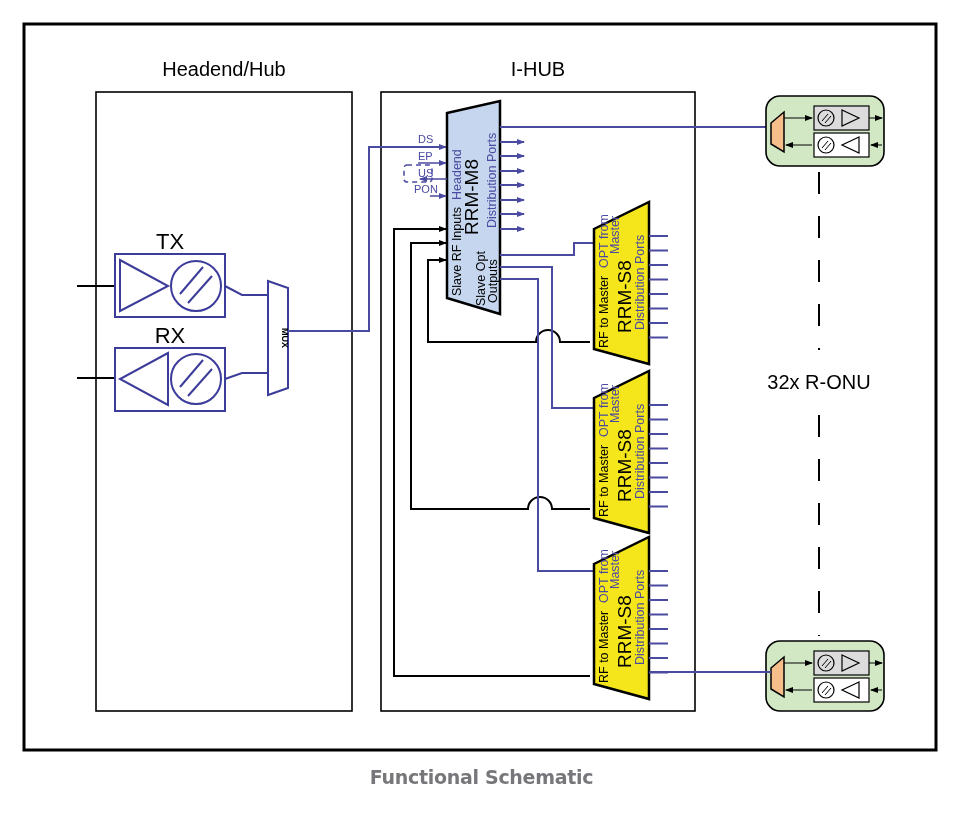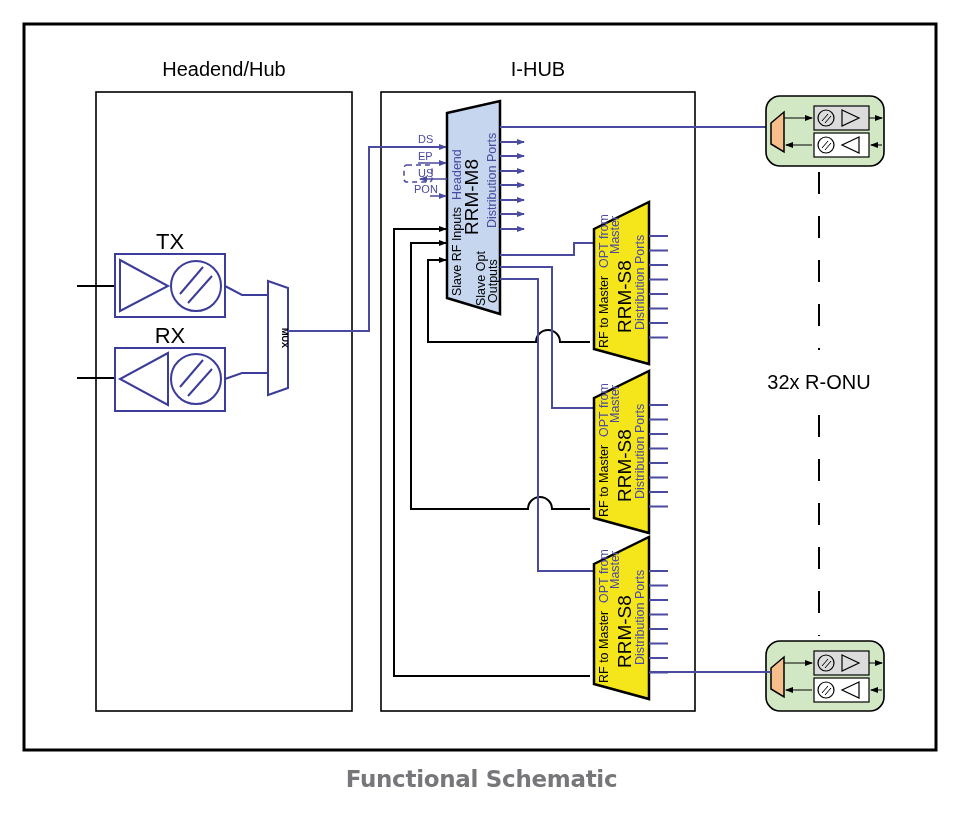--- a/index.html
+++ b/index.html
@@ -1,19 +1,19 @@
 <!DOCTYPE html>
 <html><head>
 <meta charset="utf-8">
 <style>
   html, body { margin:0; padding:0; background:#ffffff; }
   body { width:963px; height:821px; position:relative; overflow:hidden; font-family:"Liberation Sans", sans-serif; }
   svg { position:absolute; left:0; top:0; }
   .lbl { font-family:"Liberation Sans", sans-serif; }
-  .caption { position:absolute; left:0; width:963px; top:766px; text-align:center; font-family:"DejaVu Sans", sans-serif; font-weight:bold; font-size:23px; color:#77777b; letter-spacing:-0.3px; }
+  .caption { position:absolute; left:0; width:963px; top:766px; text-align:center; font-family:"DejaVu Sans", sans-serif; font-weight:bold; font-size:19px; color:#77777b; letter-spacing:-0.3px; }
 </style>
 </head>
 <body>
 
 <svg width="963" height="821" viewBox="0 0 963 821">
   <defs>
     <marker id="arrB" markerWidth="8" markerHeight="6" refX="7" refY="3" orient="auto" markerUnits="userSpaceOnUse">
       <path d="M0,0 L8,3 L0,6 z" fill="#4a4aa0"></path>
     </marker>
     <marker id="arrK" markerWidth="8" markerHeight="6" refX="7" refY="3" orient="auto" markerUnits="userSpaceOnUse">

